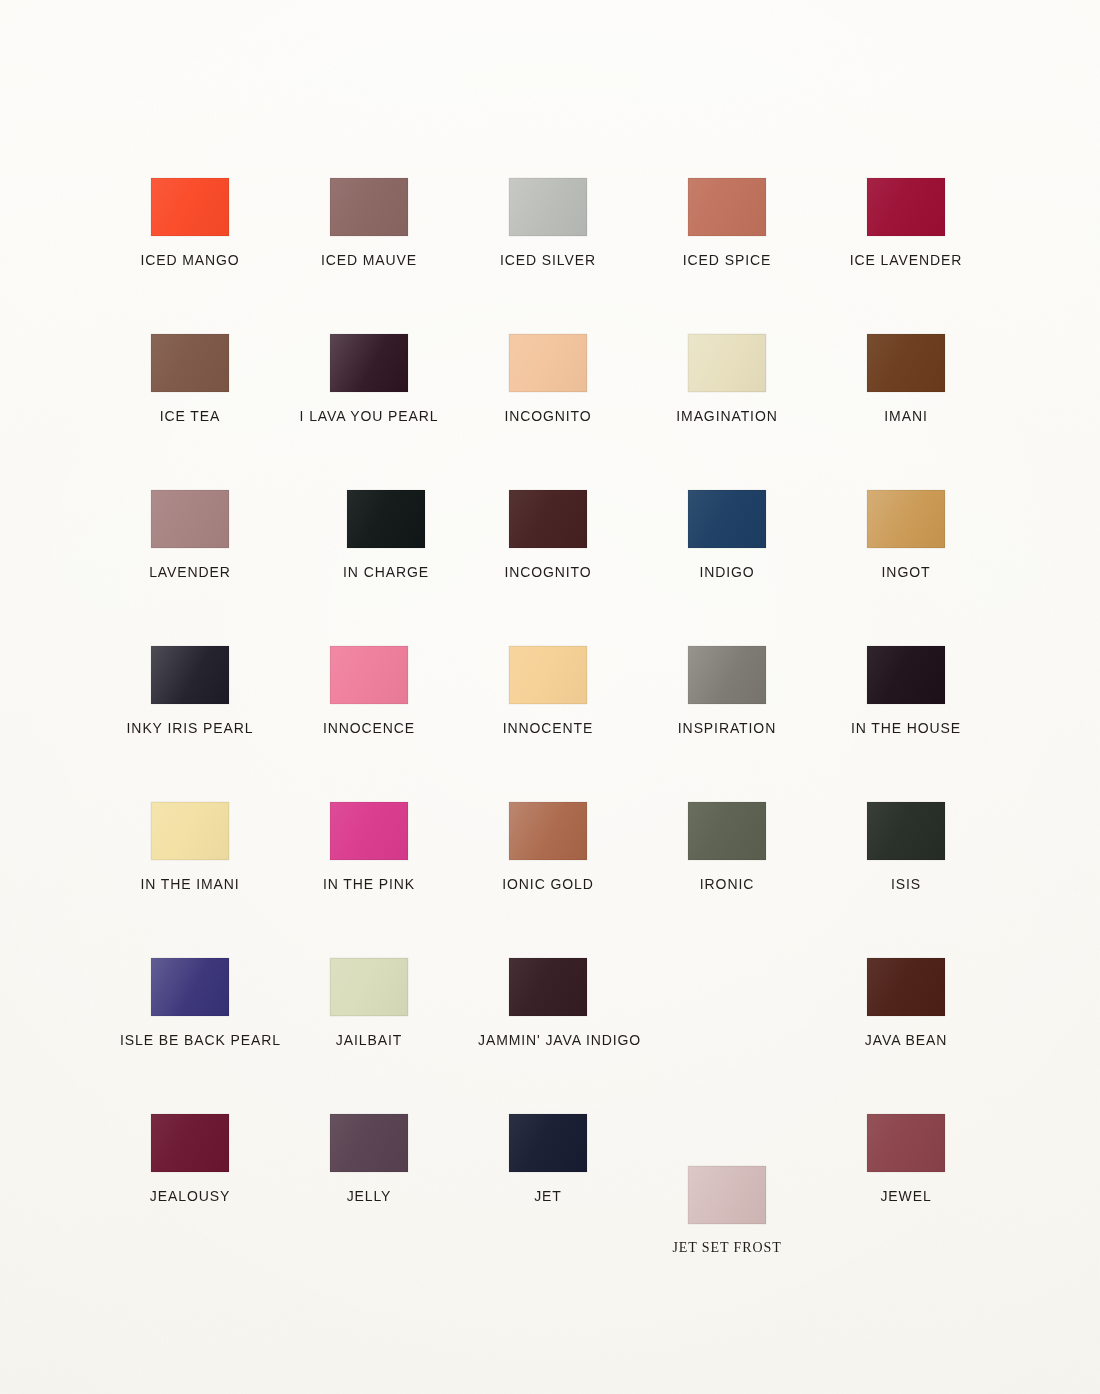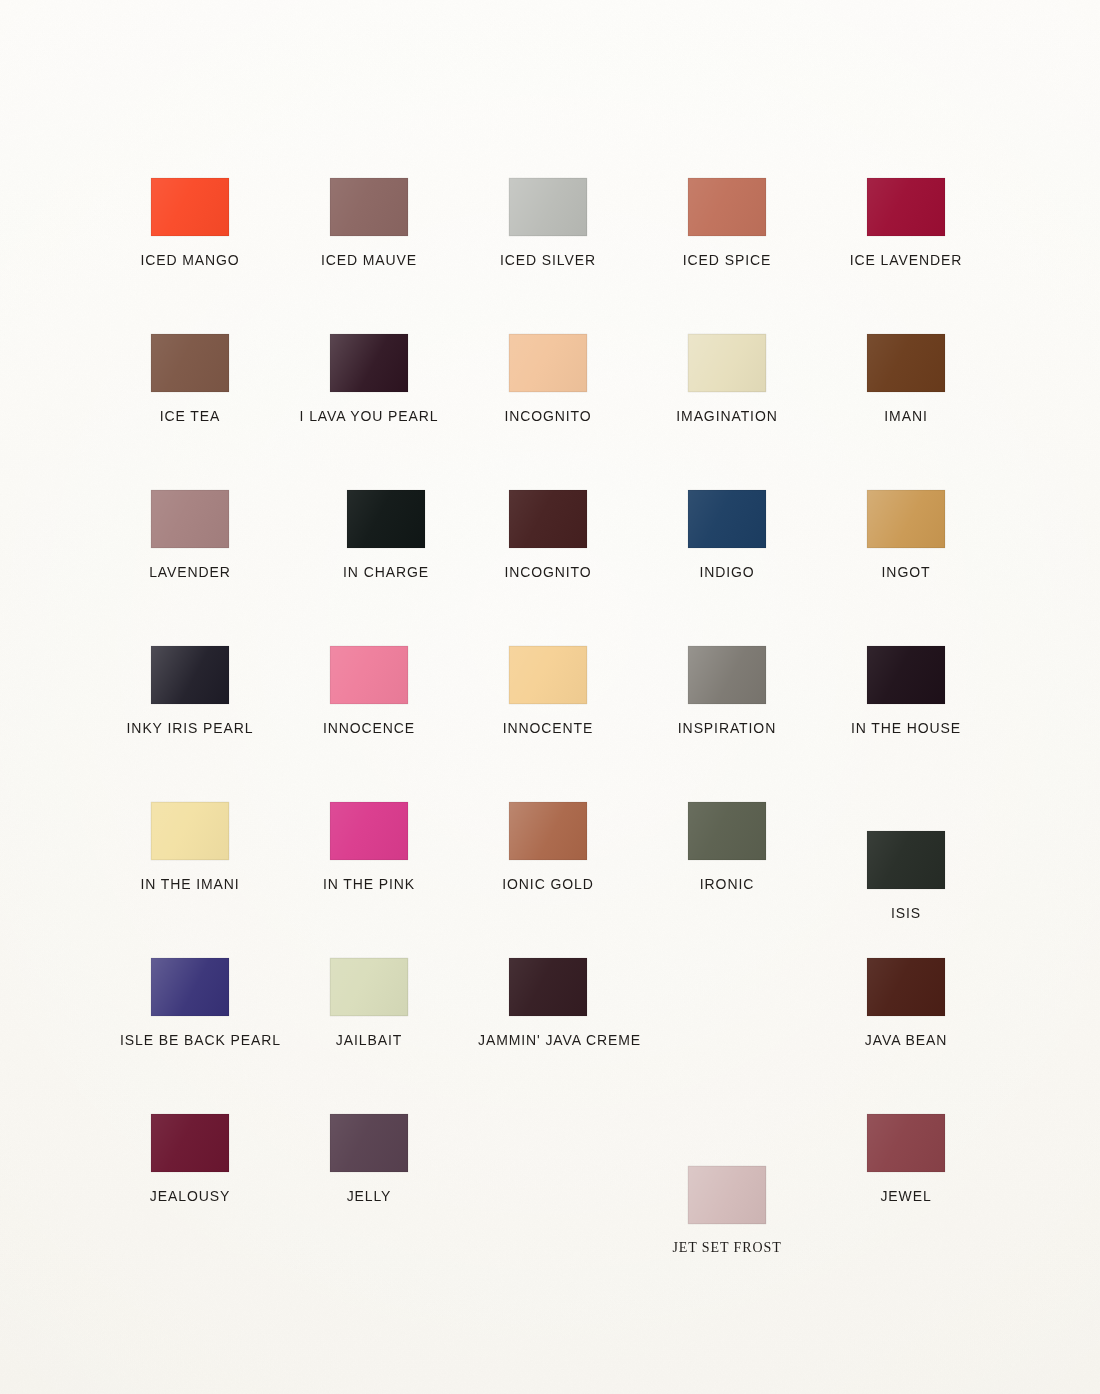--- a/index.html
+++ b/index.html
@@ -187,48 +187,52 @@
       <div class="chip-label">IN THE PINK</div>
     </div>
     <div class="swatch-cell" style="left: 478px; top: 802px;">
       <div class="chip frost" title="IONIC GOLD" style="background: rgb(169, 101, 71);"></div>
       <div class="chip-label">IONIC GOLD</div>
     </div>
     <div class="swatch-cell" style="left: 657px; top: 802px;">
       <div class="chip" title="IRONIC" style="background: rgb(91, 96, 79);"></div>
       <div class="chip-label">IRONIC</div>
     </div>
-    <div class="swatch-cell" style="left: 836px; top: 802px; margin-top: 29px;">
+    <div class="swatch-cell" style="left: 836px; top: 802px;">
       <div class="chip" title="ISIS" style="background: rgb(38, 44, 38);"></div>
       <div class="chip-label">ISIS</div>
     </div>
     <div class="swatch-cell" style="left: 120px; top: 958px;">
       <div class="chip frost" title="ISLE BE BACK PEARL" style="background: rgb(54, 48, 118);"></div>
       <div class="chip-label">ISLE BE BACK PEARL</div>
     </div>
     <div class="swatch-cell" style="left: 299px; top: 958px;">
       <div class="chip" title="JAILBAIT" style="background: rgb(217, 221, 187);"></div>
       <div class="chip-label">JAILBAIT</div>
     </div>
     <div class="swatch-cell" style="left: 478px; top: 958px;">
       <div class="chip" title="JAMMIN' JAVA CREME" style="background: rgb(52, 28, 34);"></div>
-      <div class="chip-label">JAMMIN' JAVA CREME</div>
+      <div class="chip-label">JAMMIN' JAVA INDIGO</div>
     </div>
     <div class="swatch-cell" style="left: 836px; top: 958px;">
       <div class="chip" title="JAVA BEAN" style="background: rgb(76, 31, 22);"></div>
       <div class="chip-label">JAVA BEAN</div>
     </div>
     <div class="swatch-cell" style="left: 120px; top: 1114px;">
       <div class="chip" title="JEALOUSY" style="background: rgb(107, 22, 48);"></div>
       <div class="chip-label">JEALOUSY</div>
     </div>
     <div class="swatch-cell" style="left: 299px; top: 1114px;">
       <div class="chip" title="JELLY" style="background: rgb(88, 65, 80);"></div>
       <div class="chip-label">JELLY</div>
     </div>
+    <div class="swatch-cell" style="left: 478px; top: 1114px;">
+      <div class="chip" title="JET" style="background: rgb(23, 28, 50);"></div>
+      <div class="chip-label">JET</div>
+    </div>
     <div class="swatch-cell" style="left: 657px; top: 1166px; font-family: Liberation Serif, serif;">
       <div class="chip frost" title="JET SET FROST" style="background: rgb(210, 185, 184);"></div>
       <div class="chip-label">JET SET FROST</div>
     </div>
     <div class="swatch-cell" style="left: 836px; top: 1114px;">
       <div class="chip" title="JEWEL" style="background: rgb(138, 66, 73);"></div>
       <div class="chip-label">JEWEL</div>
     </div>
   </div>
 

